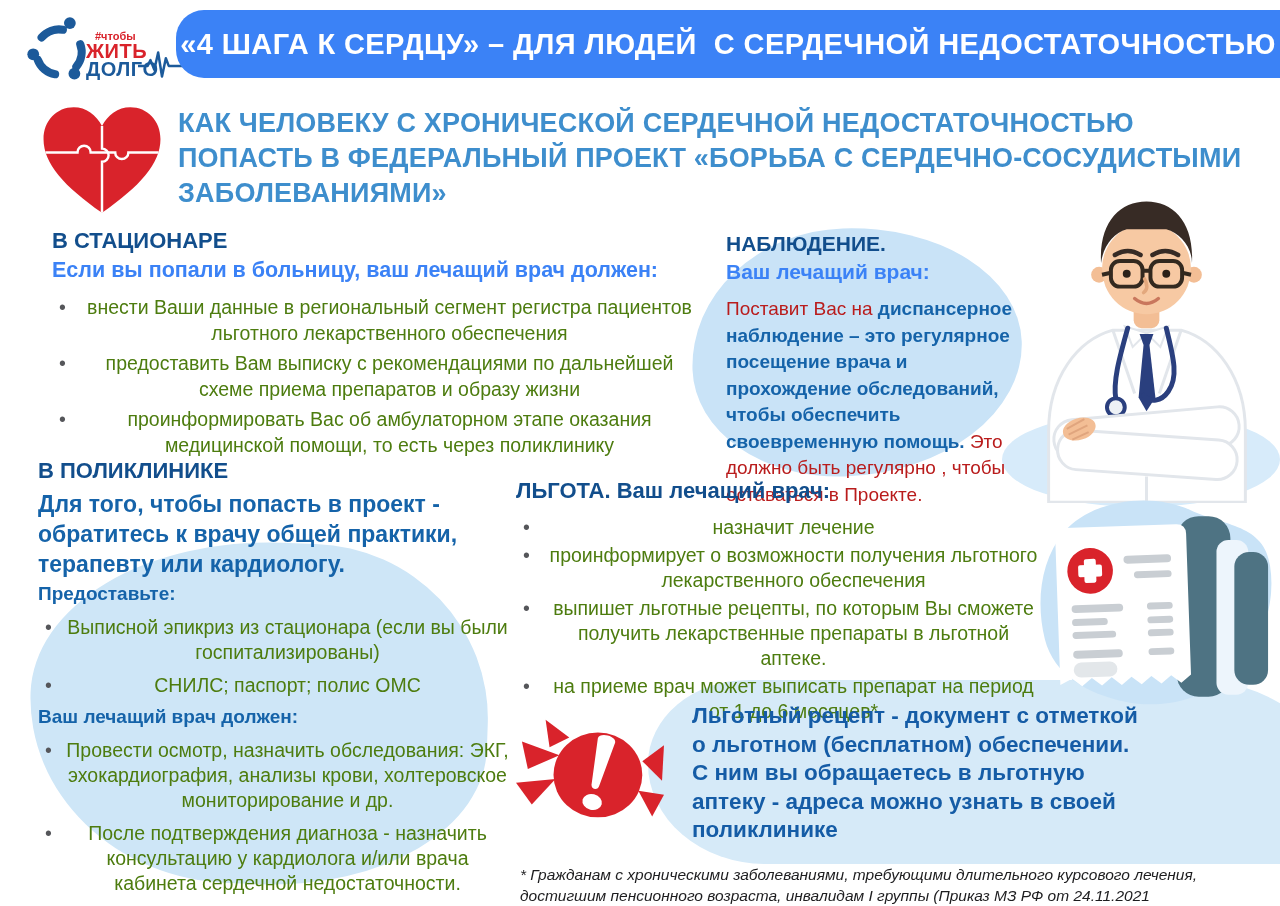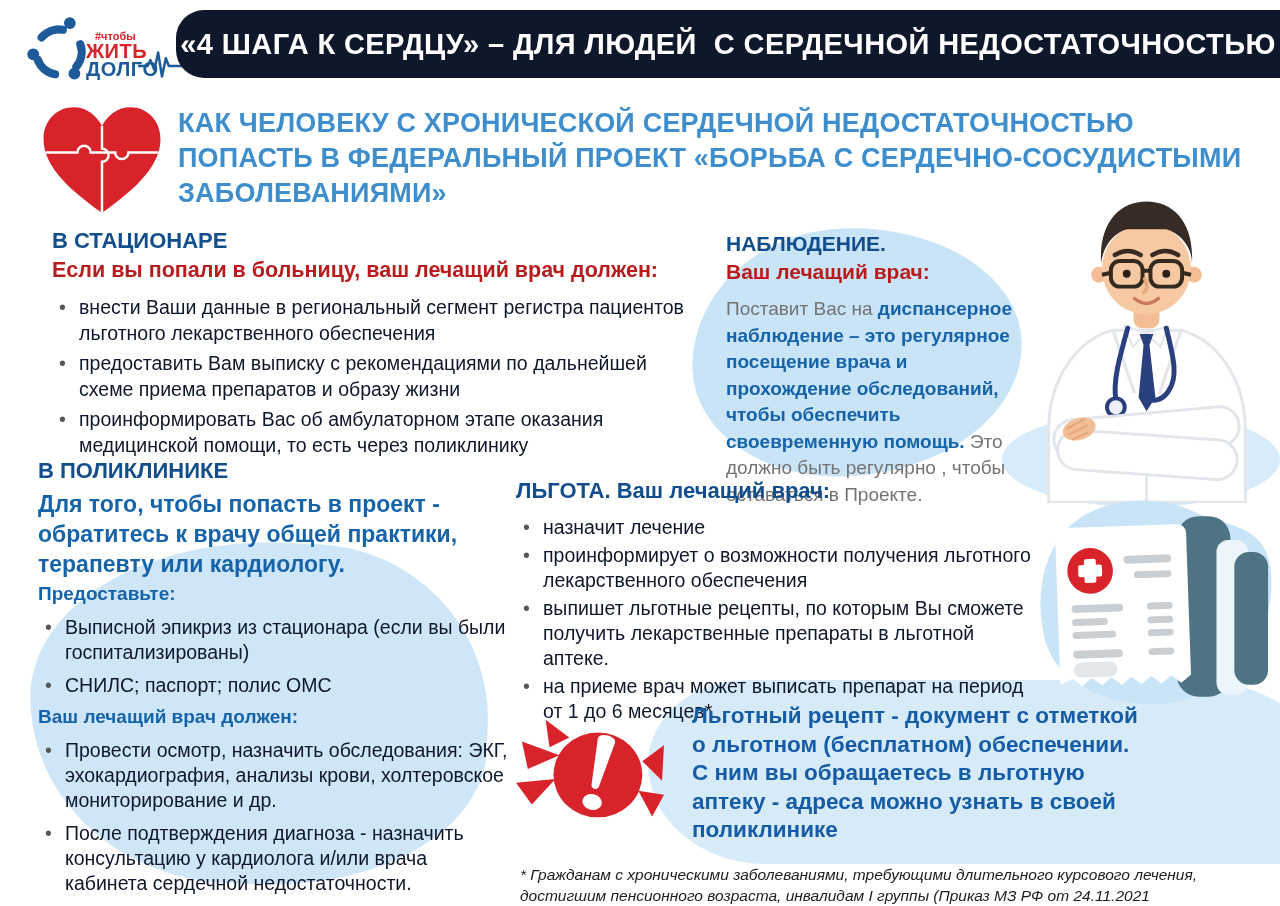--- a/index.html
+++ b/index.html
@@ -3,39 +3,39 @@
 <meta charset="utf-8">
 <style>
   html,body{margin:0;padding:0;background:#ffffff;}
   .poster{
     position:relative;width:1280px;height:906px;background:#ffffff;overflow:hidden;
     font-family:"Liberation Sans",sans-serif;
   }
   .abs{position:absolute;}
   
   .banner{
-    left:176px;top:10px;width:1104px;height:68px;background:#0f172a;
+    left:176px;top:10px;width:1104px;height:68px;background:#3b82f6;
     border-radius:28px 0 0 28px;display:flex;align-items:center;justify-content:center;
   }
   .banner-text{color:#ffffff;font-size:29px;font-weight:bold;letter-spacing:.4px;white-space:pre;}
   .logo{left:22px;top:6px;width:160px;height:90px;}
   .logo-hash{position:absolute;left:73px;top:24px;font-size:11px;font-weight:bold;color:#d9232b;text-align:right;}
   .logo-zhit{position:absolute;left:64px;top:34px;font-size:20px;font-weight:800;color:#d9232b;letter-spacing:.5px;}
   .logo-dolgo{position:absolute;left:64px;top:52px;font-size:20px;font-weight:800;color:#1c5a9a;letter-spacing:.5px;}
   
   .main-title{left:178px;top:106px;width:1080px;}
   .main-title div{font-size:27px;font-weight:800;color:#3e8ecd;line-height:35px;letter-spacing:.2px;}
   
   .h-navy{font-size:22px;font-weight:800;color:#124e8c;margin:0;}
-  .h-navy2{font-size:21.5px;font-weight:800;color:#b91c1c;margin:4px 0 0 0;}
+  .h-navy2{font-size:21.5px;font-weight:800;color:#3b82f6;margin:4px 0 0 0;}
   .bold-blue{color:#1563a9;font-weight:800;}
-  .gray{color:#737373;}
+  .gray{color:#b91c1c;}
   ul.bul{list-style:none;margin:12px 0 0 0;padding:0;}
   ul.bul li{position:relative;padding-left:27px;margin-bottom:5px;
-    font-size:19.5px;line-height:25.5px;color:#0f172a;}
+    font-size:19.5px;line-height:25.5px;color:#4d7c0f;text-align:center;}
   ul.bul li::before{content:"•";position:absolute;left:7px;color:#55565a;}
   
   .hospital{left:52px;top:228px;width:648px;}
   .observation{left:726px;top:232px;width:292px;}
   .observation p{margin:12px 0 0 0;font-size:19px;line-height:26.5px;}
   .polyclinic{left:38px;top:458px;width:472px;}
   .polyclinic .intro{font-size:23px;font-weight:800;color:#1563a9;line-height:30px;margin-top:5px;}
   .polyclinic .lbl{font-size:19px;font-weight:800;color:#1563a9;margin-top:4px;}
   .polyclinic ul.bul{margin-top:10px;}
   .polyclinic ul.bul li{margin-bottom:8px;line-height:25px;}

